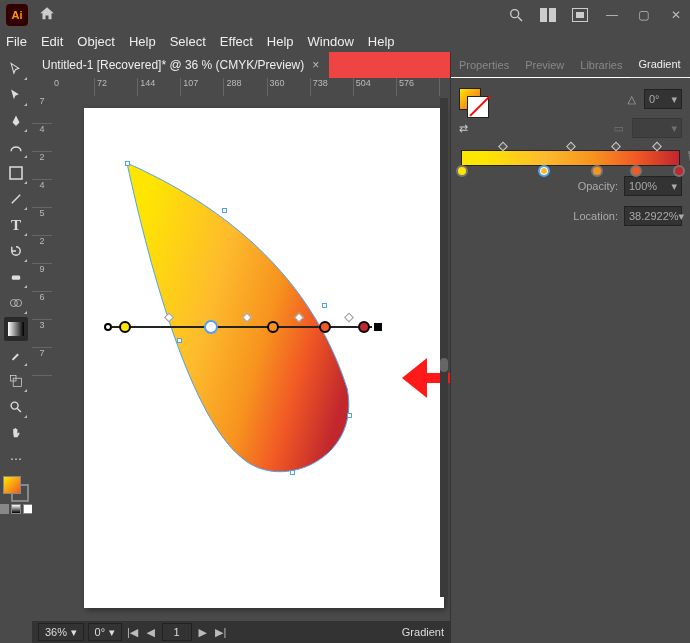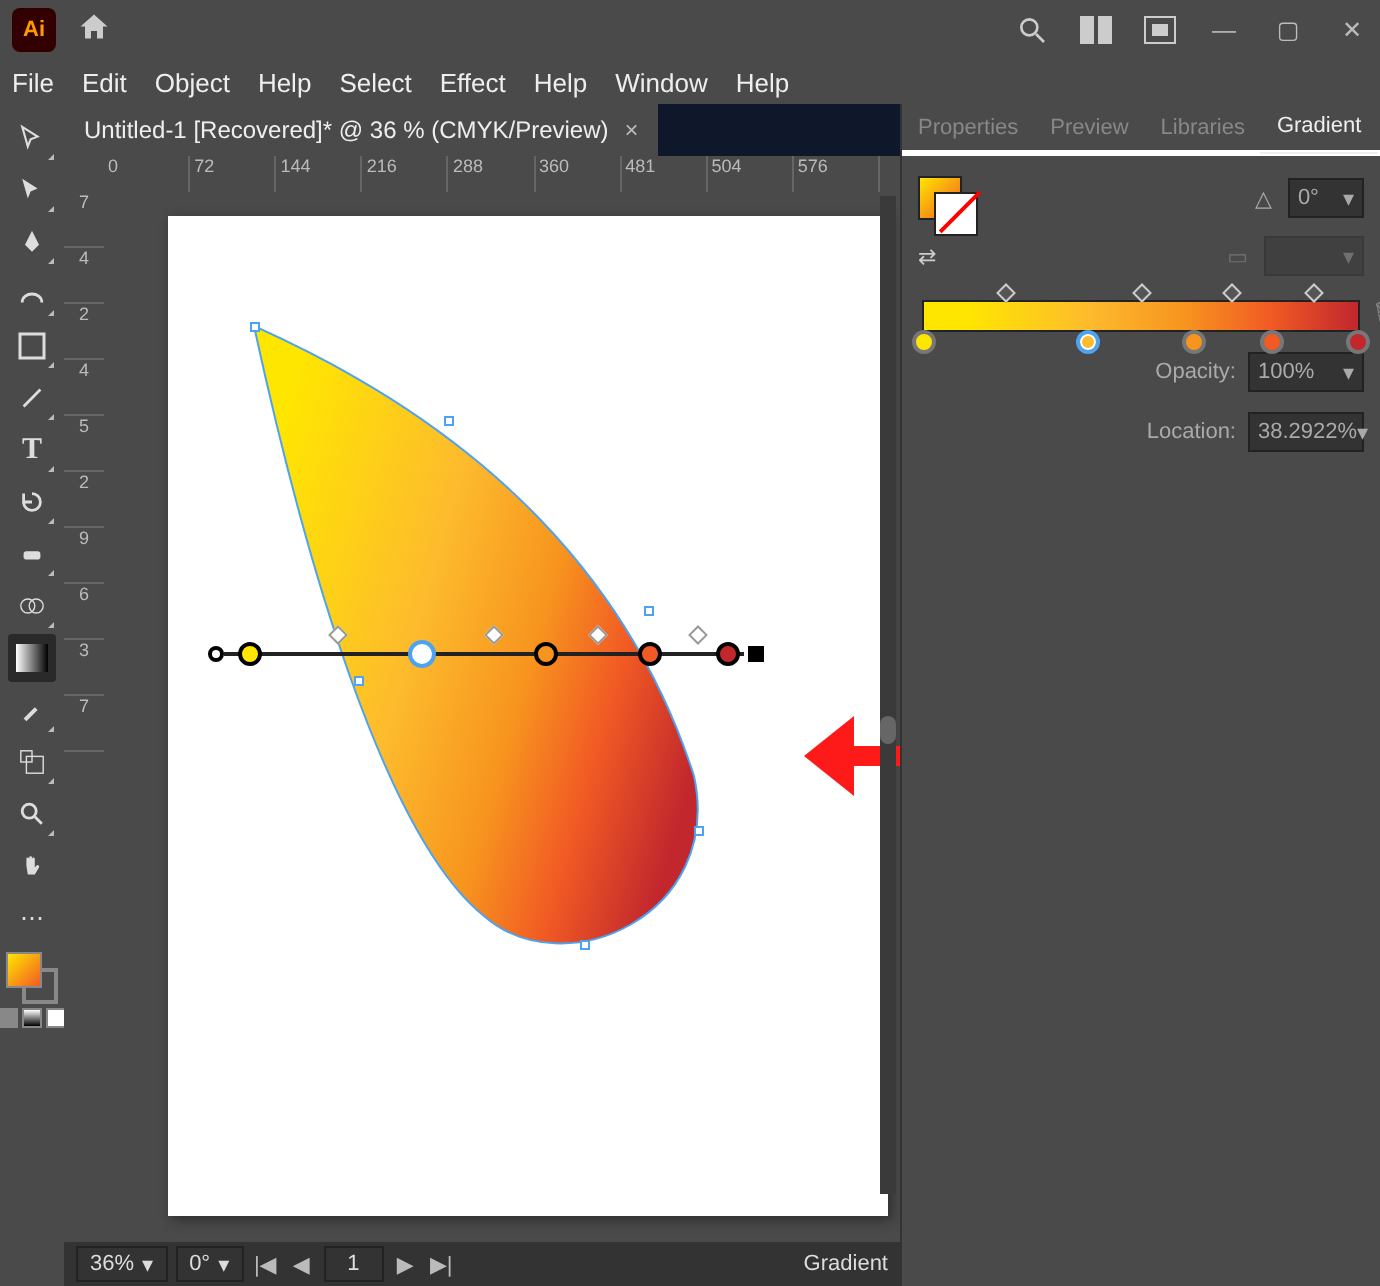--- a/index.html
+++ b/index.html
@@ -17,21 +17,21 @@
   .tool { width: 24px; height: 24px; display: flex; align-items: center; justify-content: center; color: #ddd; margin: 1px 0; border-radius: 2px; position: relative; }
   .tool.sel { background: #2a2a2a; }
   .tool .corner { position: absolute; right: 1px; bottom: 1px; width: 0; height: 0; border-left: 3px solid transparent; border-bottom: 3px solid #bbb; }
   .tool svg { fill: #ddd; }
   .swatchpair { width: 26px; height: 26px; position: relative; margin-top: 4px; }
   .swatchpair .fill { position: absolute; left: 0; top: 0; width: 18px; height: 18px; background: #222; border: 1px solid #888; }
   .swatchpair .stroke { position: absolute; right: 0; bottom: 0; width: 18px; height: 18px; background: #4a4a4a; border: 2px solid #888; }
   .tinyrow { display: flex; gap: 2px; margin-top: 2px; }
   .tinyrow div { width: 10px; height: 10px; border: 1px solid #888; }
   .doc-area { flex: 1; background: #4a4a4a; display: flex; flex-direction: column; min-width: 0; }
-  .tabstrip { height: 26px; background: #0f172a; display: flex; align-items: center; }
+  .tabstrip { height: 26px; background: #ef4444; display: flex; align-items: center; }
   .tab { background: #4a4a4a; height: 26px; display: flex; align-items: center; padding: 0 10px; font-size: 12px; color: #eee; gap: 8px; }
   .tab .close { color: #bbb; }
   .canvaswrap { flex: 1; position: relative; background: #4a4a4a; overflow: hidden; }
   .rulerH { position: absolute; top: 0; left: 20px; right: 10px; height: 18px; background: #4a4a4a; color: #bbb; font-size: 9px; display: flex; }
   .rulerH div { border-right: 1px solid #666; width: 72px; text-align: left; padding-left: 2px; }
   .rulerV { position: absolute; top: 18px; left: 0; width: 20px; bottom: 20px; background: #4a4a4a; color: #bbb; font-size: 9px; display: flex; flex-direction: column; }
   .rulerV div { border-bottom: 1px solid #666; height: 72px; text-align: center; padding-top: 0; }
   .artb { position: absolute; left: 52px; top: 30px; width: 360px; height: 500px; background: #fff; box-shadow: 2px 2px 6px rgba(0,0,0,.4); }
   .shape { position: absolute; left: 90px; top: 80px; width: 240px; height: 320px; }
   .shape svg { width: 100%; height: 100%; overflow: visible; }
@@ -43,21 +43,21 @@
   .ghandle { position: absolute; top: -3px; width: 8px; height: 8px; background: #000; }
   .scroll-v { position: absolute; right: 2px; top: 20px; bottom: 24px; width: 8px; background: #3a3a3a; }
   .scroll-v .thumb { position: absolute; top: 260px; height: 14px; width: 8px; background: #666; border-radius: 4px; }
   .arrow { position: absolute; left: 370px; top: 275px; width: 60px; height: 50px; }
   .arrow svg { width: 100%; height: 100%; }
   .statusbar { height: 22px; background: #333; display: flex; align-items: center; font-size: 11px; color: #ddd; padding: 0 6px; gap: 4px; }
   .statusbar .combo { background: #333; border: 1px solid #222; height: 18px; display: flex; align-items: center; padding: 0 6px; gap: 4px; }
   .statusbar .navbtn { width: 14px; text-align: center; color: #bbb; }
   .statusbar .flex { flex: 1; }
   .rightpanel { width: 240px; background: #4a4a4a; border-left: 1px solid #333; display: flex; flex-direction: column; }
-  .paneltabs { display: flex; align-items: center; height: 26px; border-bottom: 3px solid #ffffff; font-size: 11px; color: #888; }
+  .paneltabs { display: flex; align-items: center; height: 26px; border-bottom: 1px solid #ffffff; font-size: 11px; color: #888; }
   .paneltabs .ptab { padding: 0 8px; height: 26px; display: flex; align-items: center; }
   .paneltabs .ptab.active { color: #eee; border-bottom: 1px solid #eee; }
   .pmenu { margin-left: auto; padding: 0 8px; color: #ccc; }
   .panelbody { padding: 10px 8px; font-size: 11px; color: #aaa; }
   .prow { display: flex; align-items: center; gap: 8px; margin-bottom: 8px; }
   .gradbox { width: 30px; height: 30px; background: linear-gradient(135deg, #ffe600, #f15a24); border: 1px solid #222; }
   .typebtns { display: flex; gap: 1px; }
   .typebtn { width: 24px; height: 18px; border: 1px solid #222; }
   .smallswatch { width: 22px; height: 22px; background: linear-gradient(135deg, #ffe600, #f15a24); border: 1px solid #222; position: relative; }
   .smallswatch.none::after { content: ""; position: absolute; left: -2px; top: 8px; width: 28px; height: 2px; background: #f00; transform: rotate(-45deg); }
@@ -227,24 +227,24 @@
       <div class="tab">
         <span>Untitled-1 [Recovered]* @ 36 % (CMYK/Preview)</span>
         <span class="close">×</span>
       </div>
     </div>
     <div class="canvaswrap">
       <div class="rulerH">
         <div>0</div>
           <div>72</div>
           <div>144</div>
-          <div>216</div>
+          <div>107</div>
           <div>288</div>
           <div>360</div>
-          <div>481</div>
+          <div>738</div>
           <div>504</div>
           <div>576</div>
       </div>
       <div class="rulerV">
         <div style="height:28px">7</div>
         <div style="height:28px">4</div>
         <div style="height:28px">2</div>
         <div style="height:28px">4</div>
         <div style="height:28px">5</div>
         <div style="height:28px">2</div>

